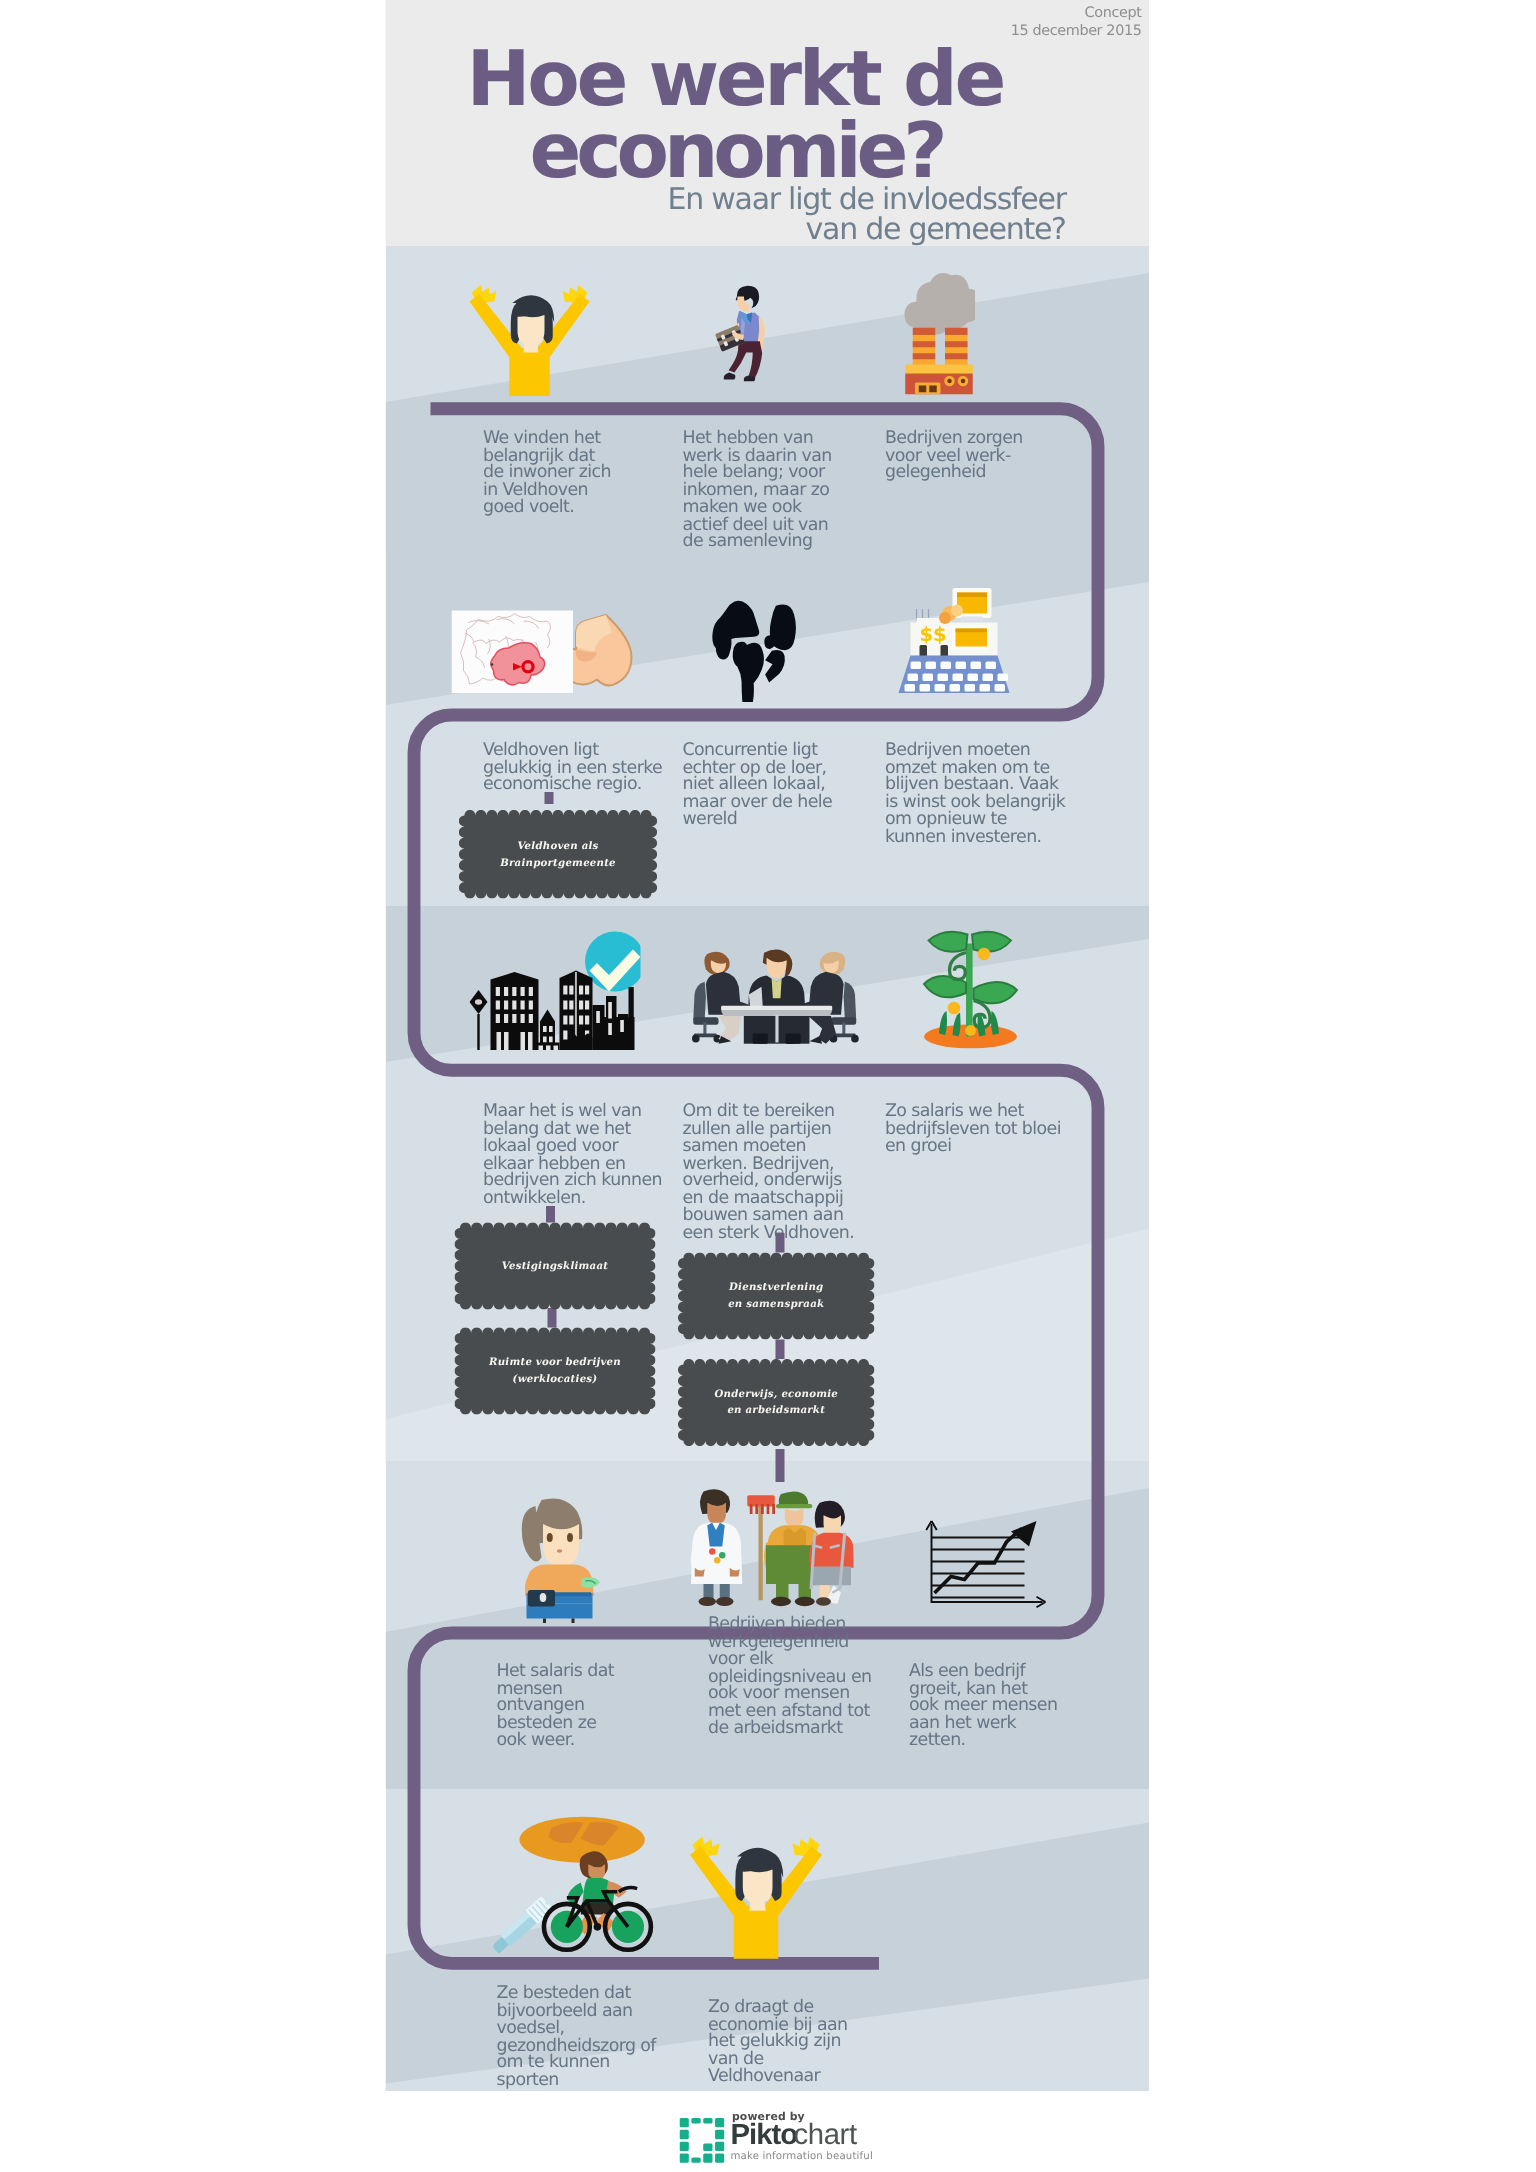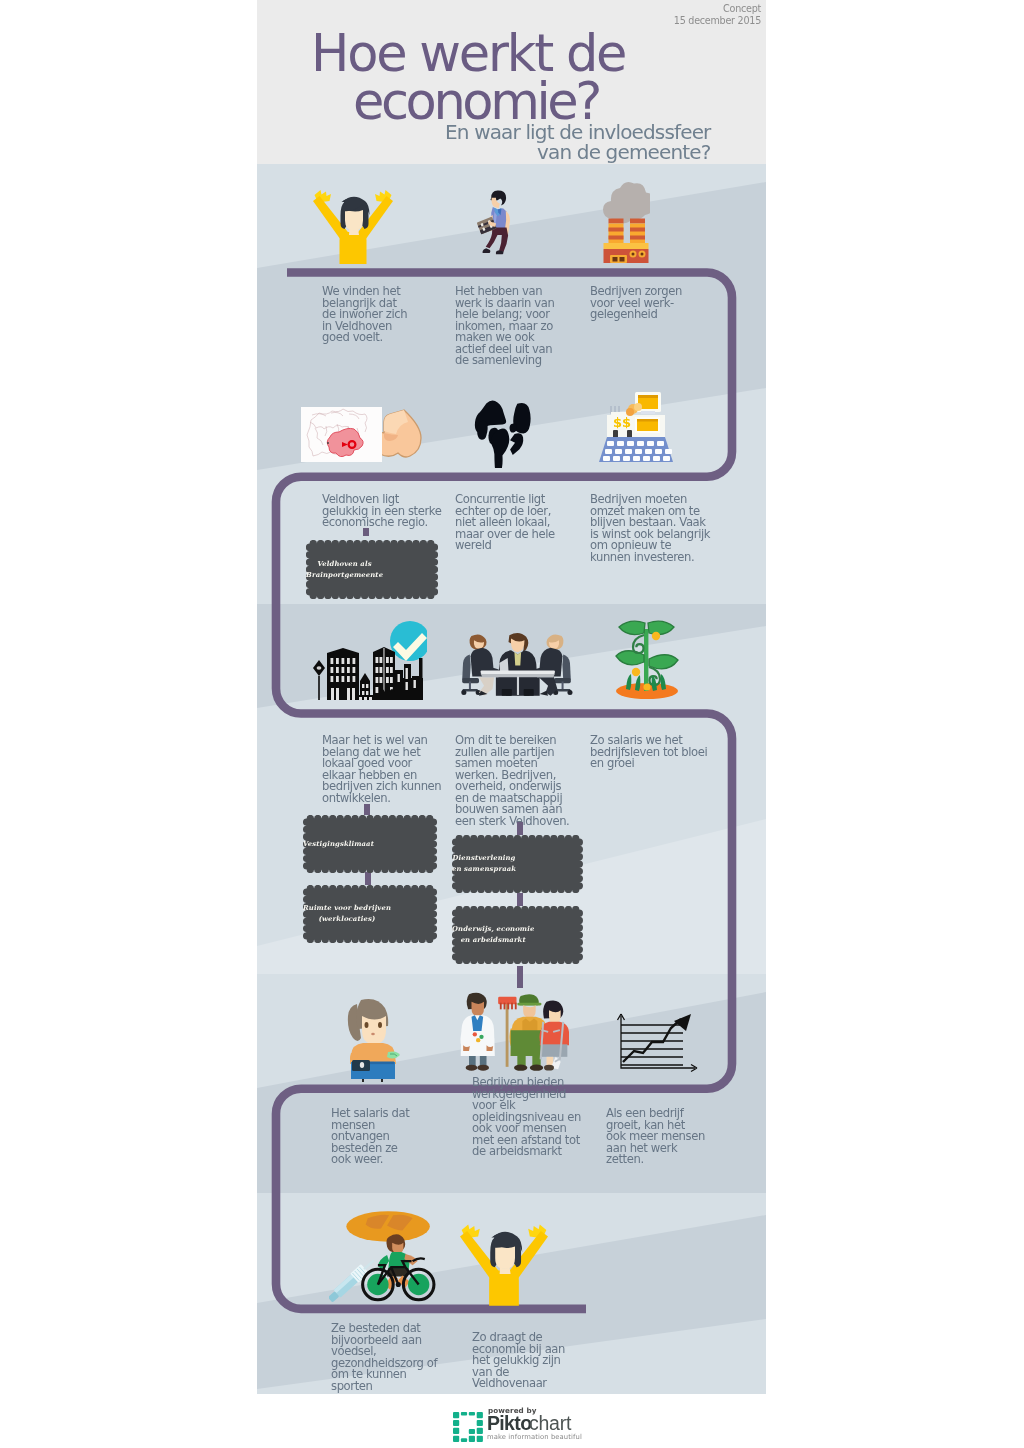--- a/index.html
+++ b/index.html
@@ -4,21 +4,21 @@
 <style>
   html,body{margin:0;padding:0;background:#ffffff;}
   body{width:1024px;height:1448px;font-family:"Liberation Sans",sans-serif;overflow:hidden;}
   #page{position:relative;width:1024px;height:1112px;background:#fff;}
   #info{position:absolute;left:257px;top:0;width:509px;height:1394px;overflow:hidden;}
 
   
   .hdr{position:absolute;left:0;top:0;width:509px;height:164px;background:#ebebeb;}
   .concept{position:absolute;right:5px;top:3px;text-align:right;font-family:"DejaVu Sans",sans-serif;font-size:9.6px;line-height:11.8px;color:#8e8e8e;letter-spacing:-.25px;}
   .title{position:absolute;left:0;top:0;width:509px;height:130px;color:#6a5c83;
-         font-family:"DejaVu Sans",sans-serif;font-weight:normal;font-size:51px;letter-spacing:-3px;}
+         font-family:"DejaVu Sans",sans-serif;font-weight:bold;font-size:51px;letter-spacing:-3px;}
   .title>div{position:absolute;white-space:nowrap;}
   .t1{left:54px;top:24px;letter-spacing:-2.2px;}
   .t2{left:96px;top:72px;letter-spacing:-3.4px;}
   .subtitle{position:absolute;left:0;top:0;width:509px;height:164px;color:#70808f;
          font-family:"DejaVu Sans",sans-serif;font-size:20px;letter-spacing:-.85px;}
   .subtitle>div{position:absolute;white-space:nowrap;text-align:right;right:55.5px;}
   .s1{top:120px;}
   .s2{top:139.5px;}
 
   
@@ -30,21 +30,21 @@
   .c2b{left:215px;}
   .c3b{left:349px;}
 
   .ic{position:absolute;}
   
   #ribbon{position:absolute;left:0;top:0;width:509px;height:1394px;}
 
   
   .sticker{position:absolute;}
   .sticker svg{position:absolute;left:0;top:0;}
-  .sticker .txt{position:absolute;left:0;top:0;width:100%;height:100%;display:flex;align-items:center;}
+  .sticker .txt{position:absolute;left:0;top:0;width:100%;height:100%;display:flex;align-items:center;justify-content:center;}
   .sticker .txt>span{display:block;text-align:center;color:#f7f6f0;
      font-family:"DejaVu Serif",serif;font-style:italic;font-weight:bold;font-size:6.8px;line-height:11px;letter-spacing:.15px;}
   .sl{display:block;}
   .stem{position:absolute;width:5.6px;background:#6b5d7e;}
 
   
   .foot{position:absolute;left:257px;top:1394px;width:509px;height:54px;background:#fff;}
   .pb{position:absolute;left:231px;top:12px;font-family:"DejaVu Sans",sans-serif;font-size:7.2px;font-weight:bold;color:#4c4c4c;letter-spacing:.1px;}
   .logo{position:absolute;left:196px;top:18px;height:30px;}
   .logomark{position:absolute;left:0;top:0;}

